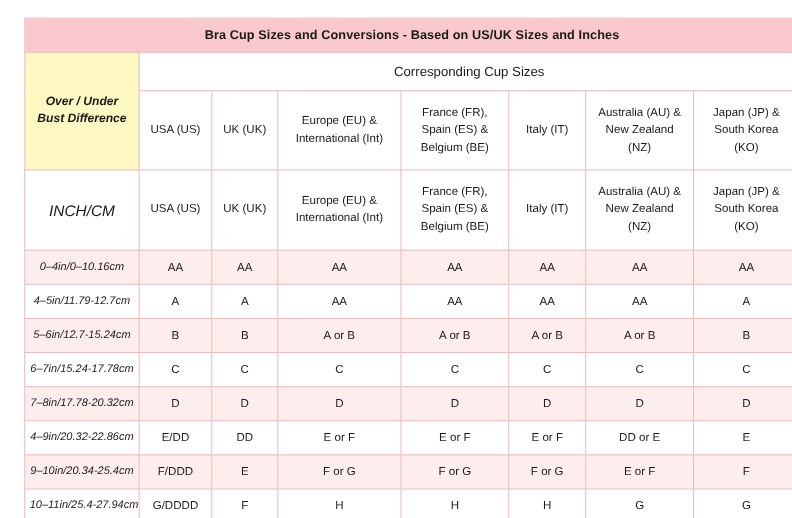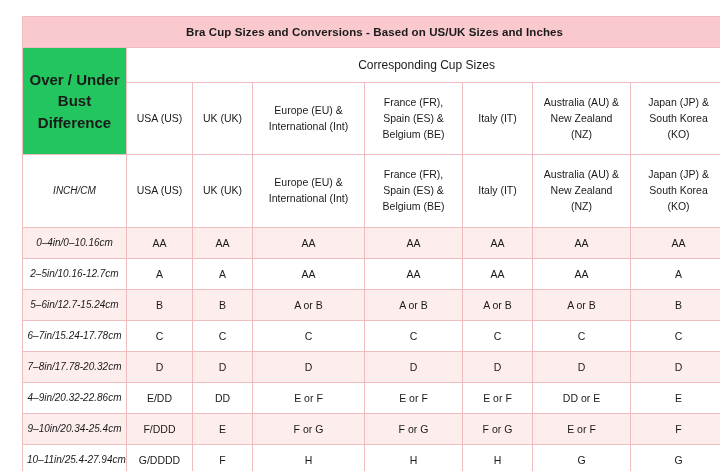--- a/index.html
+++ b/index.html
@@ -33,36 +33,37 @@
   }
   .title-cell {
     background: #f9c9ce;
     color: #1a1a1a;
     font-weight: bold;
     font-size: 11.5px;
     padding: 9px 4px;
     letter-spacing: 0.1px;
   }
   .hdr-diff {
-    background: #22c55e;
+    background: #fef9c3;
+    font-style: italic;
     font-weight: bold;
-    font-size: 15px;
+    font-size: 11px;
     padding: 10px 6px;
     line-height: 1.45;
     width: 104px;
   }
   .hdr-corresponding {
     background: #ffffff;
     font-size: 12px;
     padding: 10px 6px;
   }
   .hdr-unit {
     background: #ffffff;
     font-style: italic;
-    font-size: 10px;
+    font-size: 14px;
     padding: 16px 4px;
   }
   .hdr-region {
     background: #ffffff;
     font-size: 10.5px;
     padding: 12px 6px;
     line-height: 1.5;
   }
   td.diff-cell {
     font-style: italic;
@@ -130,21 +131,21 @@
         <td class="diff-cell">0–4in/0–10.16cm</td>
         <td class="data-cell">AA</td>
         <td class="data-cell">AA</td>
         <td class="data-cell">AA</td>
         <td class="data-cell">AA</td>
         <td class="data-cell">AA</td>
         <td class="data-cell">AA</td>
         <td class="data-cell">AA</td>
       </tr>
       <tr class="row-plain">
-        <td class="diff-cell">2–5in/10.16-12.7cm</td>
+        <td class="diff-cell">4–5in/11.79-12.7cm</td>
         <td class="data-cell">A</td>
         <td class="data-cell">A</td>
         <td class="data-cell">AA</td>
         <td class="data-cell">AA</td>
         <td class="data-cell">AA</td>
         <td class="data-cell">AA</td>
         <td class="data-cell">A</td>
       </tr>
       <tr class="row-shaded">
         <td class="diff-cell">5–6in/12.7-15.24cm</td>

